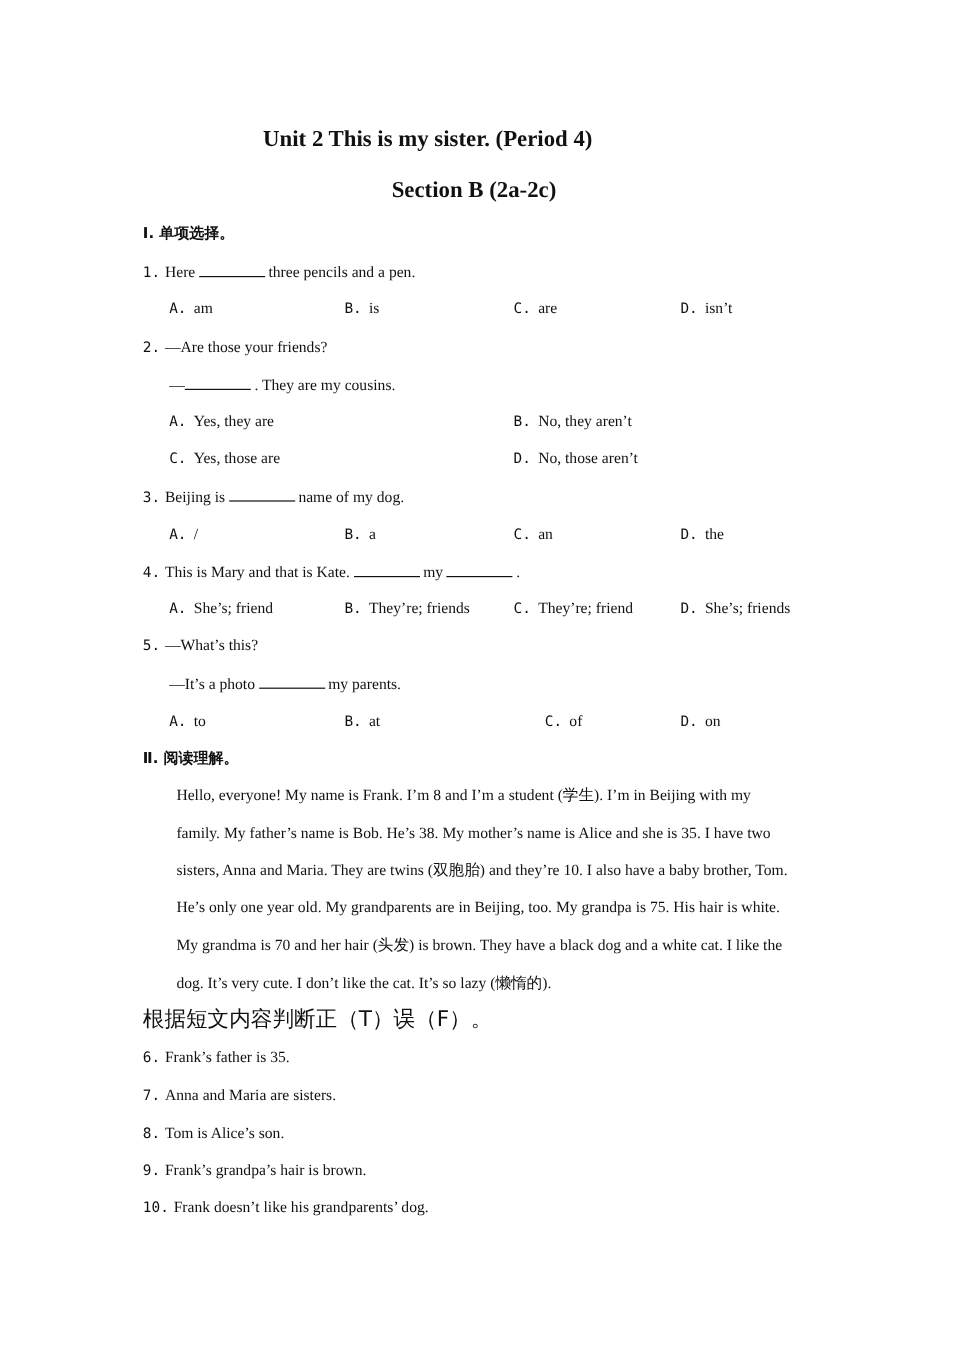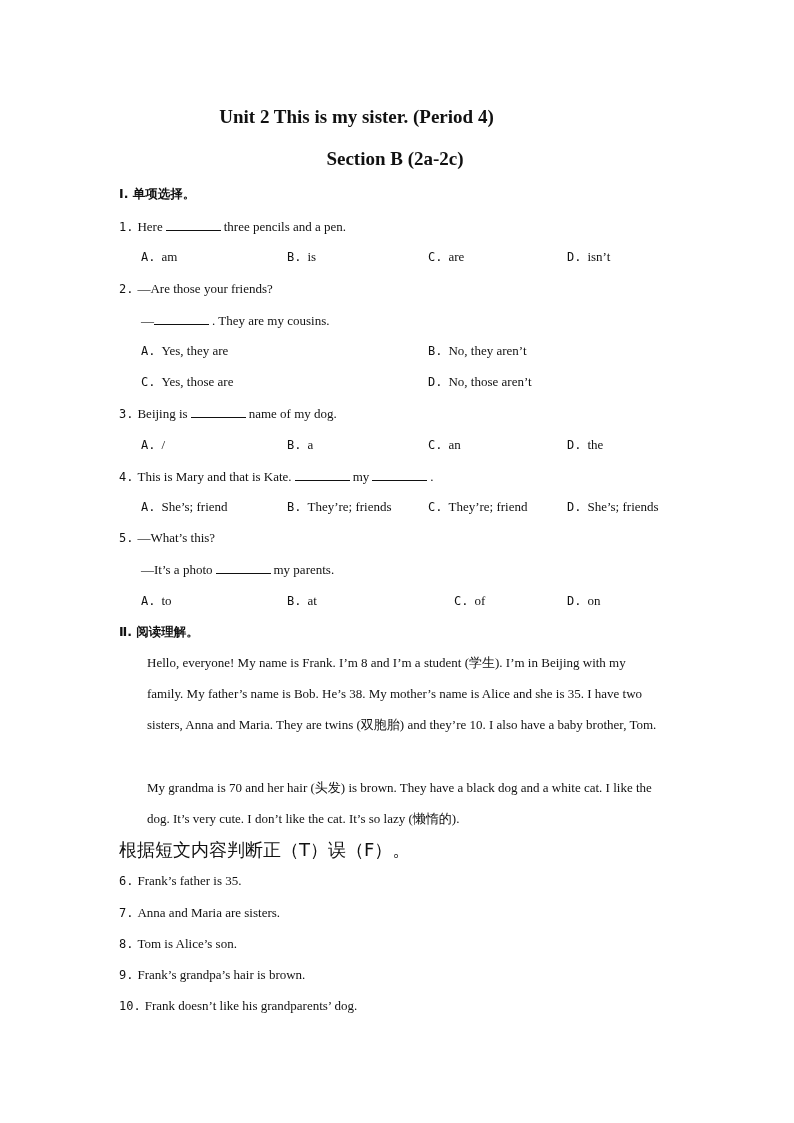--- a/index.html
+++ b/index.html
@@ -73,20 +73,21 @@
   <div class="opt" style="top:593px;left:141px;"><span class="letter">A.</span><span>to</span></div>
   <div class="opt" style="top:593px;left:287px;"><span class="letter">B.</span><span>at</span></div>
   <div class="opt" style="top:593px;left:428px;margin-left:26px;"><span class="letter">C.</span><span>of</span></div>
   <div class="opt" style="top:593px;left:567px;"><span class="letter">D.</span><span>on</span></div>
 
   <div class="line sec-head" style="top:624px;">Ⅱ. 阅读理解。</div>
 
   <div class="para" style="top:655px;">Hello,  everyone! My name is Frank. I’m 8 and I’m a student (学生). I’m in Beijing  with my</div>
   <div class="para" style="top:686px;">family.  My father’s name is Bob.  He’s 38. My mother’s name is Alice and she is 35. I have two</div>
   <div class="para" style="top:717px;">sisters, Anna and Maria.  They are twins (双胞胎) and they’re 10. I also have a baby brother, Tom.</div>
+  <div class="para" style="top:748px;">He’s only one year old. My grandparents are in Beijing,  too. My grandpa is 75. His hair is white.</div>
   <div class="para" style="top:780px;">My grandma is 70 and her hair (头发) is brown. They have a black dog and a white cat. I like  the</div>
   <div class="para" style="top:811px;">dog. It’s very cute. I don’t like  the cat. It’s so lazy (懒惰的).</div>
 
   <div class="line zh" style="top:842px;">根据短文内容判断正（T）误（F）。</div>
 
   <div class="line" style="top:873px;"><span class="num">6.</span><span>Frank’s father is 35.</span></div>
   <div class="line" style="top:905px;"><span class="num">7.</span><span>Anna and Maria are sisters.</span></div>
   <div class="line" style="top:936px;"><span class="num">8.</span><span>Tom is Alice’s  son.</span></div>
   <div class="line" style="top:967px;"><span class="num">9.</span><span>Frank’s grandpa’s hair is brown.</span></div>
   <div class="line" style="top:998px;"><span class="num">10.</span><span>Frank doesn’t like his grandparents’ dog.</span></div>

